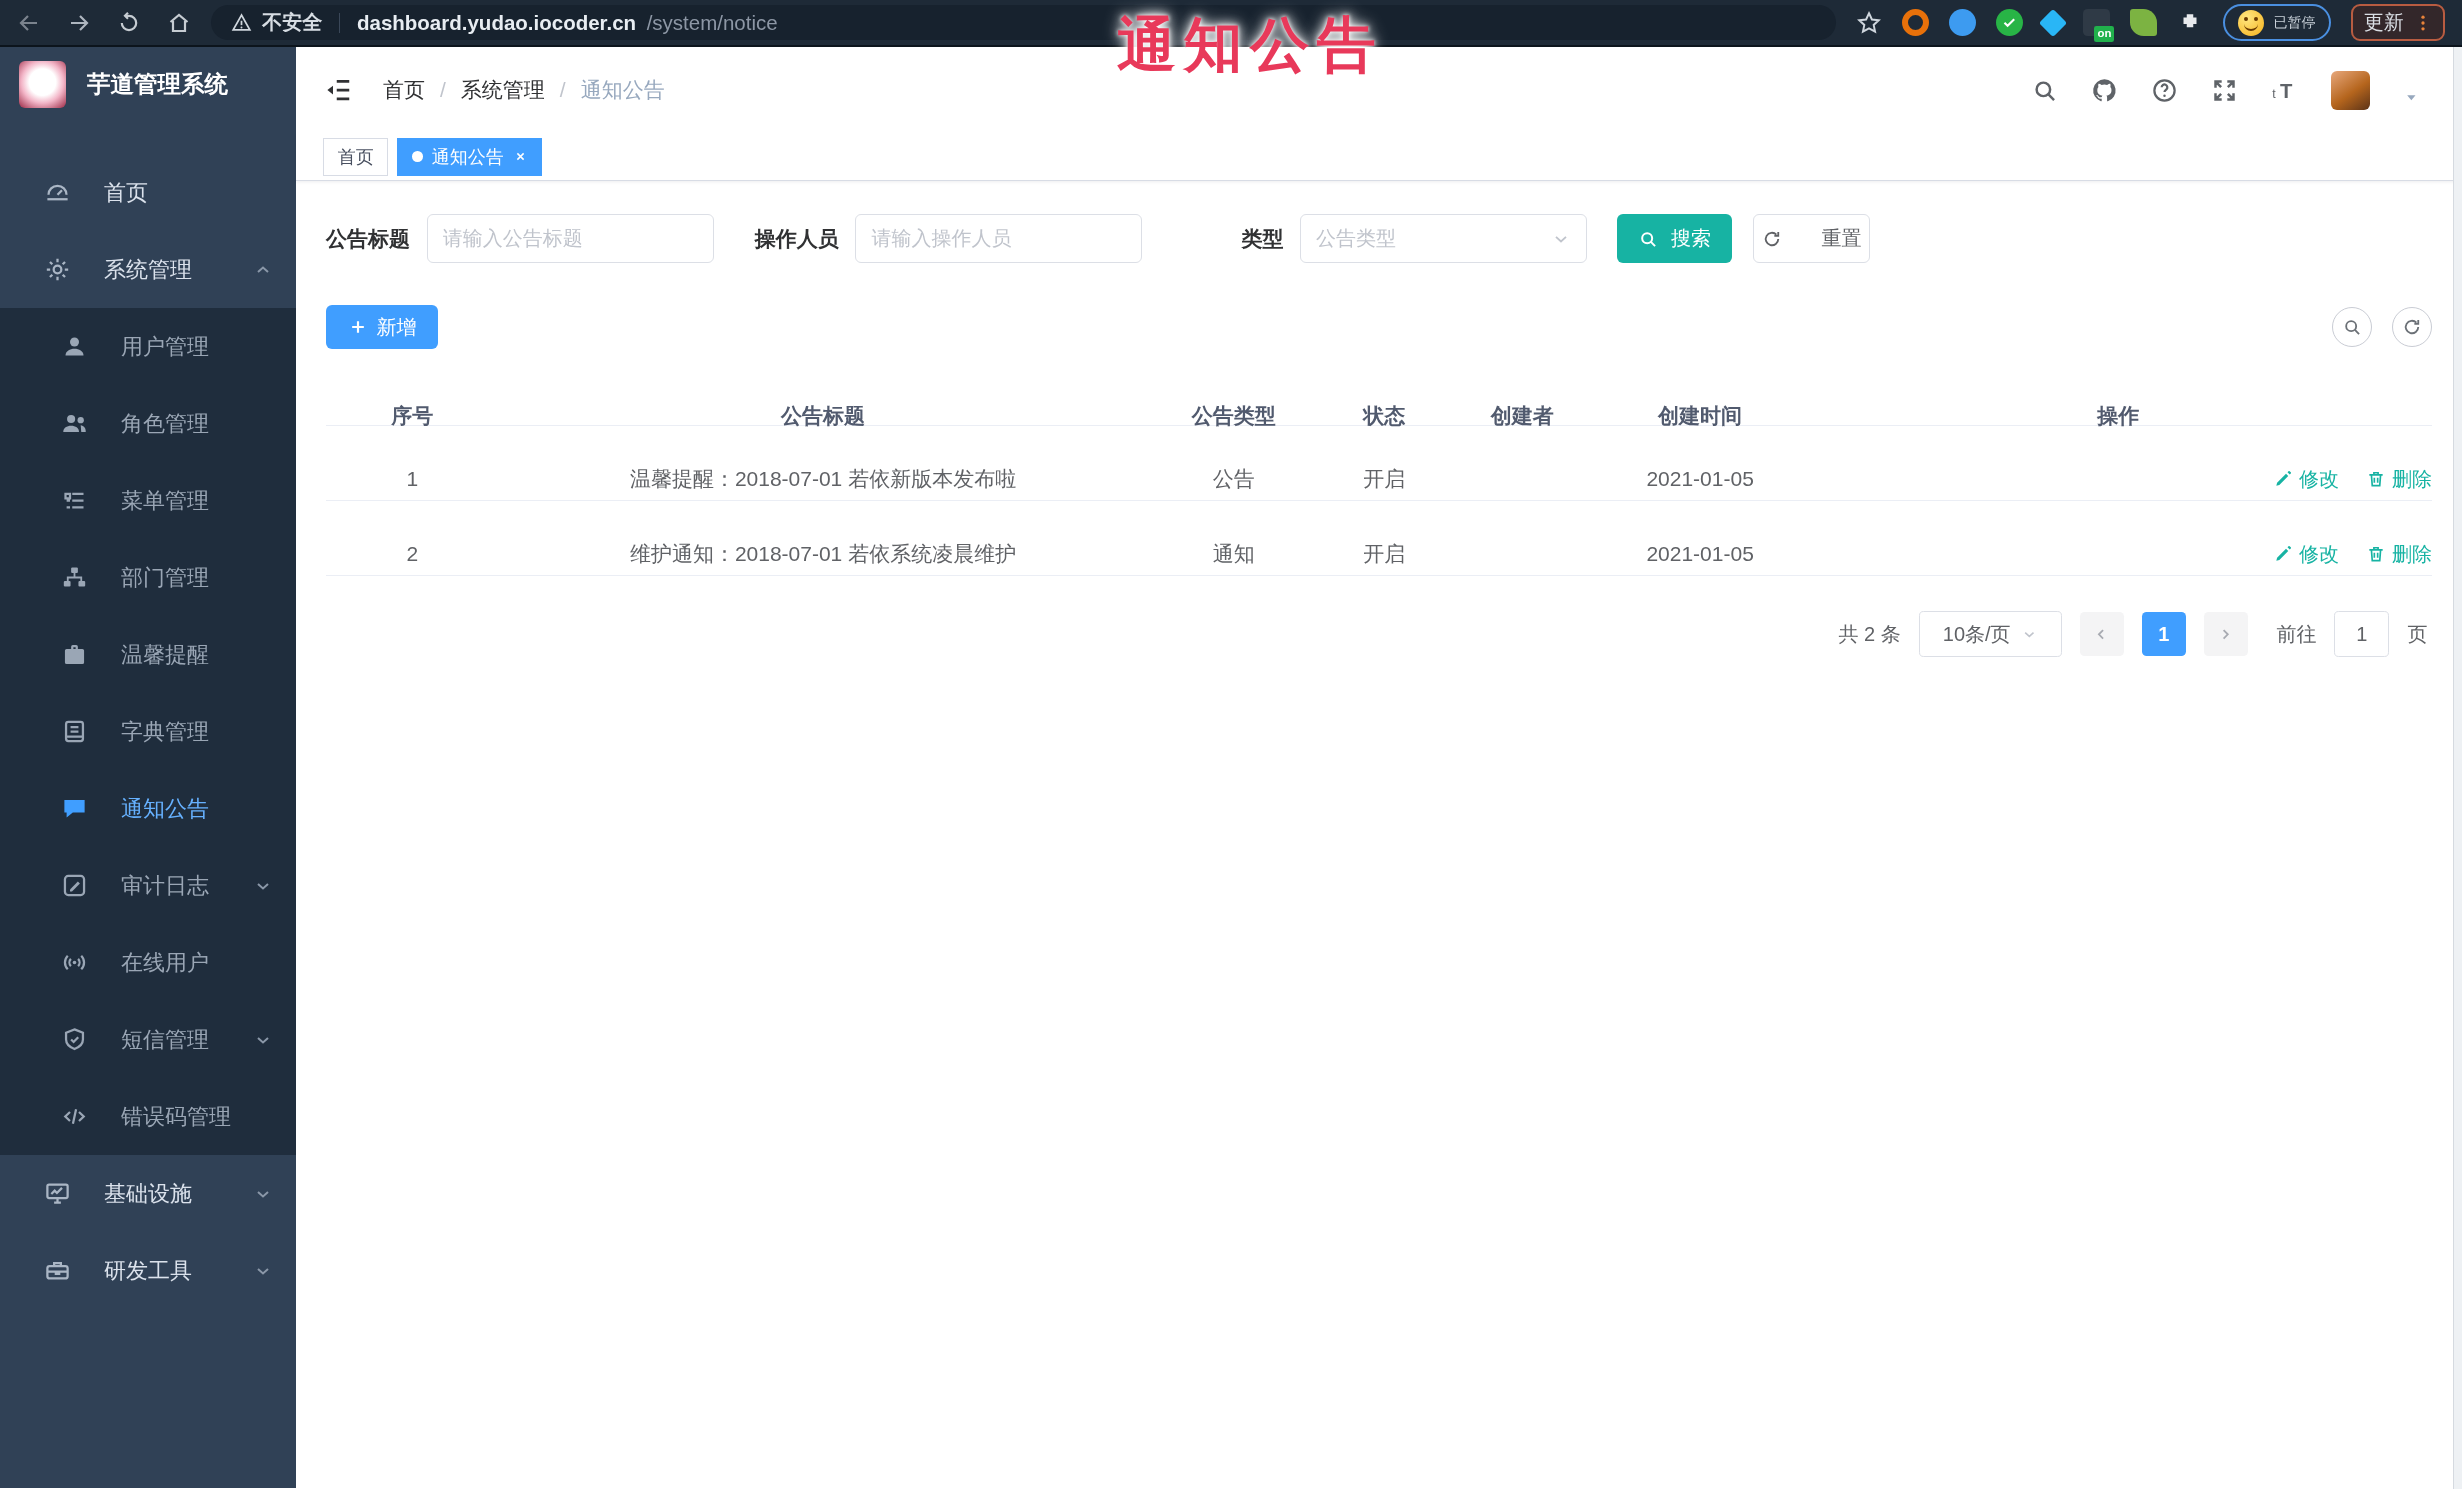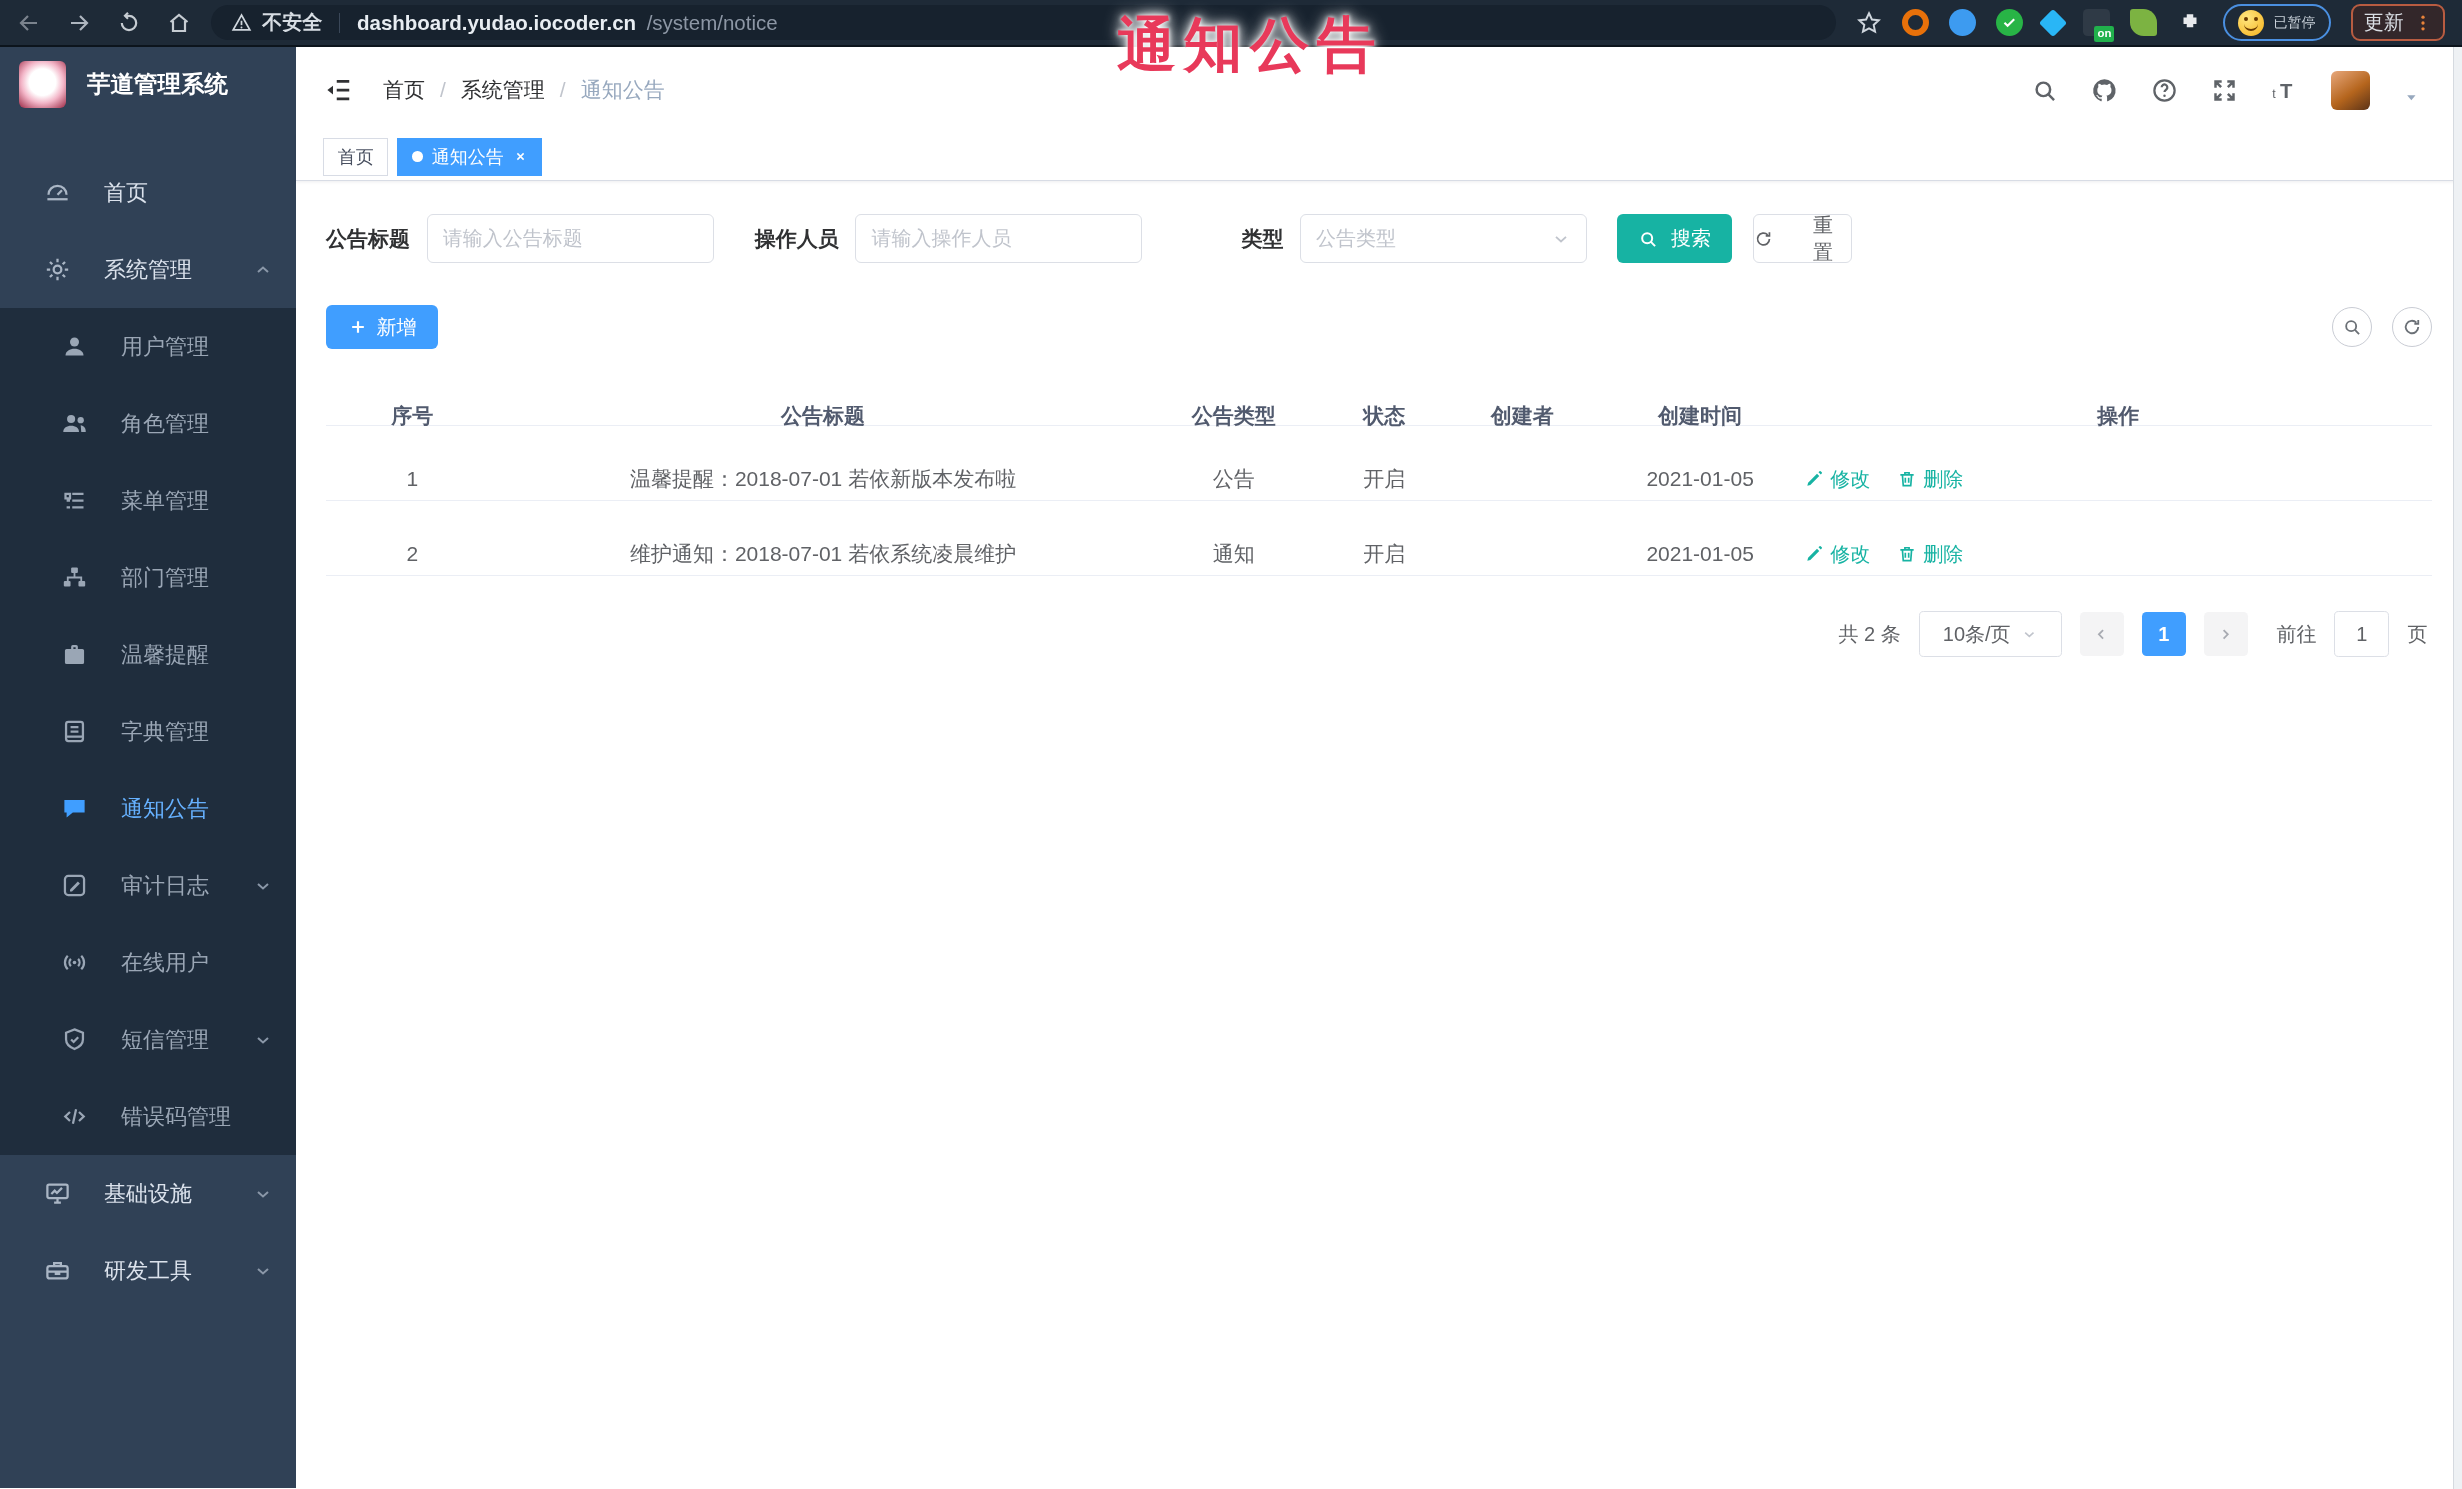--- a/index.html
+++ b/index.html
@@ -90,21 +90,21 @@
     font-family:"Liberation Sans","DejaVu Sans",sans-serif;}
   .finput::placeholder{color:#c0c4cc;}
   .gap{width:41px;}
   .selbox{width:287px;height:49px;border:0.8px solid #dcdfe6;border-radius:6px;display:flex;
     align-items:center;padding:0 15px;box-sizing:border-box;cursor:pointer;}
   .selbox .ph{color:#c0c4cc;font-size:20px;flex:1;}
   .selbox .chev{width:20px;height:20px;color:#c0c4cc;}
   .btn{height:49px;border-radius:6px;display:flex;align-items:center;justify-content:center;
     gap:9px;font-size:20px;cursor:pointer;box-sizing:border-box;}
   .btn-search{width:115px;background:#17b3a3;color:#fff;margin-left:30px;gap:13px;}
-  .btn-reset{width:99px;background:#fff;border:0.8px solid #dcdfe6;color:#606266;margin-left:21px;gap:40px;}
+  .btn-reset{width:117px;background:#fff;border:0.8px solid #dcdfe6;color:#606266;margin-left:21px;gap:40px;}
   .bico{width:20px;height:20px;}
 
   
   .toolbar{display:flex;align-items:center;margin-top:42px;}
   .btn-add{width:112px;height:44px;background:#409EFF;color:#fff;border-radius:6px;
     display:flex;align-items:center;justify-content:center;gap:9px;font-size:20px;cursor:pointer;}
   .circ{width:38px;height:38px;border-radius:50%;border:0.8px solid #c9ccd4;display:flex;
     align-items:center;justify-content:center;color:#6b7076;cursor:pointer;background:#fff;}
   .circ + .circ{margin-left:20px;}
   .circ svg{width:20px;height:20px;}
@@ -112,21 +112,21 @@
 
   
   .tbl{margin-top:26px;}
   .trow{display:flex;align-items:center;height:50px;}
   .trow.head{height:50px;border-bottom:0.8px solid #ebeef5;}
   .trow.body{height:74px;border-bottom:0.8px solid #ebeef5;}
   .cell{text-align:center;font-size:21px;color:#606266;overflow:hidden;white-space:nowrap;margin-top:32px;}
   .head .cell{font-weight:bold;color:#515a6e;}
   .c0{width:8.2%;} .c1{width:30.8%;} .c2{width:8.2%;} .c3{width:6.1%;}
   .c4{width:7%;} .c5{width:9.9%;} .c6{width:29.8%;}
-  .ops{display:flex;align-items:center;justify-content:flex-start;gap:27px;}
+  .ops{display:flex;align-items:center;justify-content:flex-end;gap:27px;}
   .oplink{display:flex;align-items:center;gap:6px;color:#17b3a3;font-size:20px;cursor:pointer;}
   .oplink svg{width:20px;height:20px;}
 
   
   .pager{display:flex;align-items:center;justify-content:flex-end;margin-top:35px;
     padding-right:4.6px;gap:18px;font-size:20px;color:#606266;}
   .psel{width:141px;height:44px;border:0.8px solid #dcdfe6;border-radius:4.6px;display:flex;
     align-items:center;justify-content:center;gap:10.6px;cursor:pointer;color:#606266;}
   .psel .chev{width:16.7px;height:16.7px;color:#c0c4cc;}
   .pbtn{width:44px;height:44px;border-radius:4.6px;background:#f4f4f5;color:#a8abb2;display:flex;

